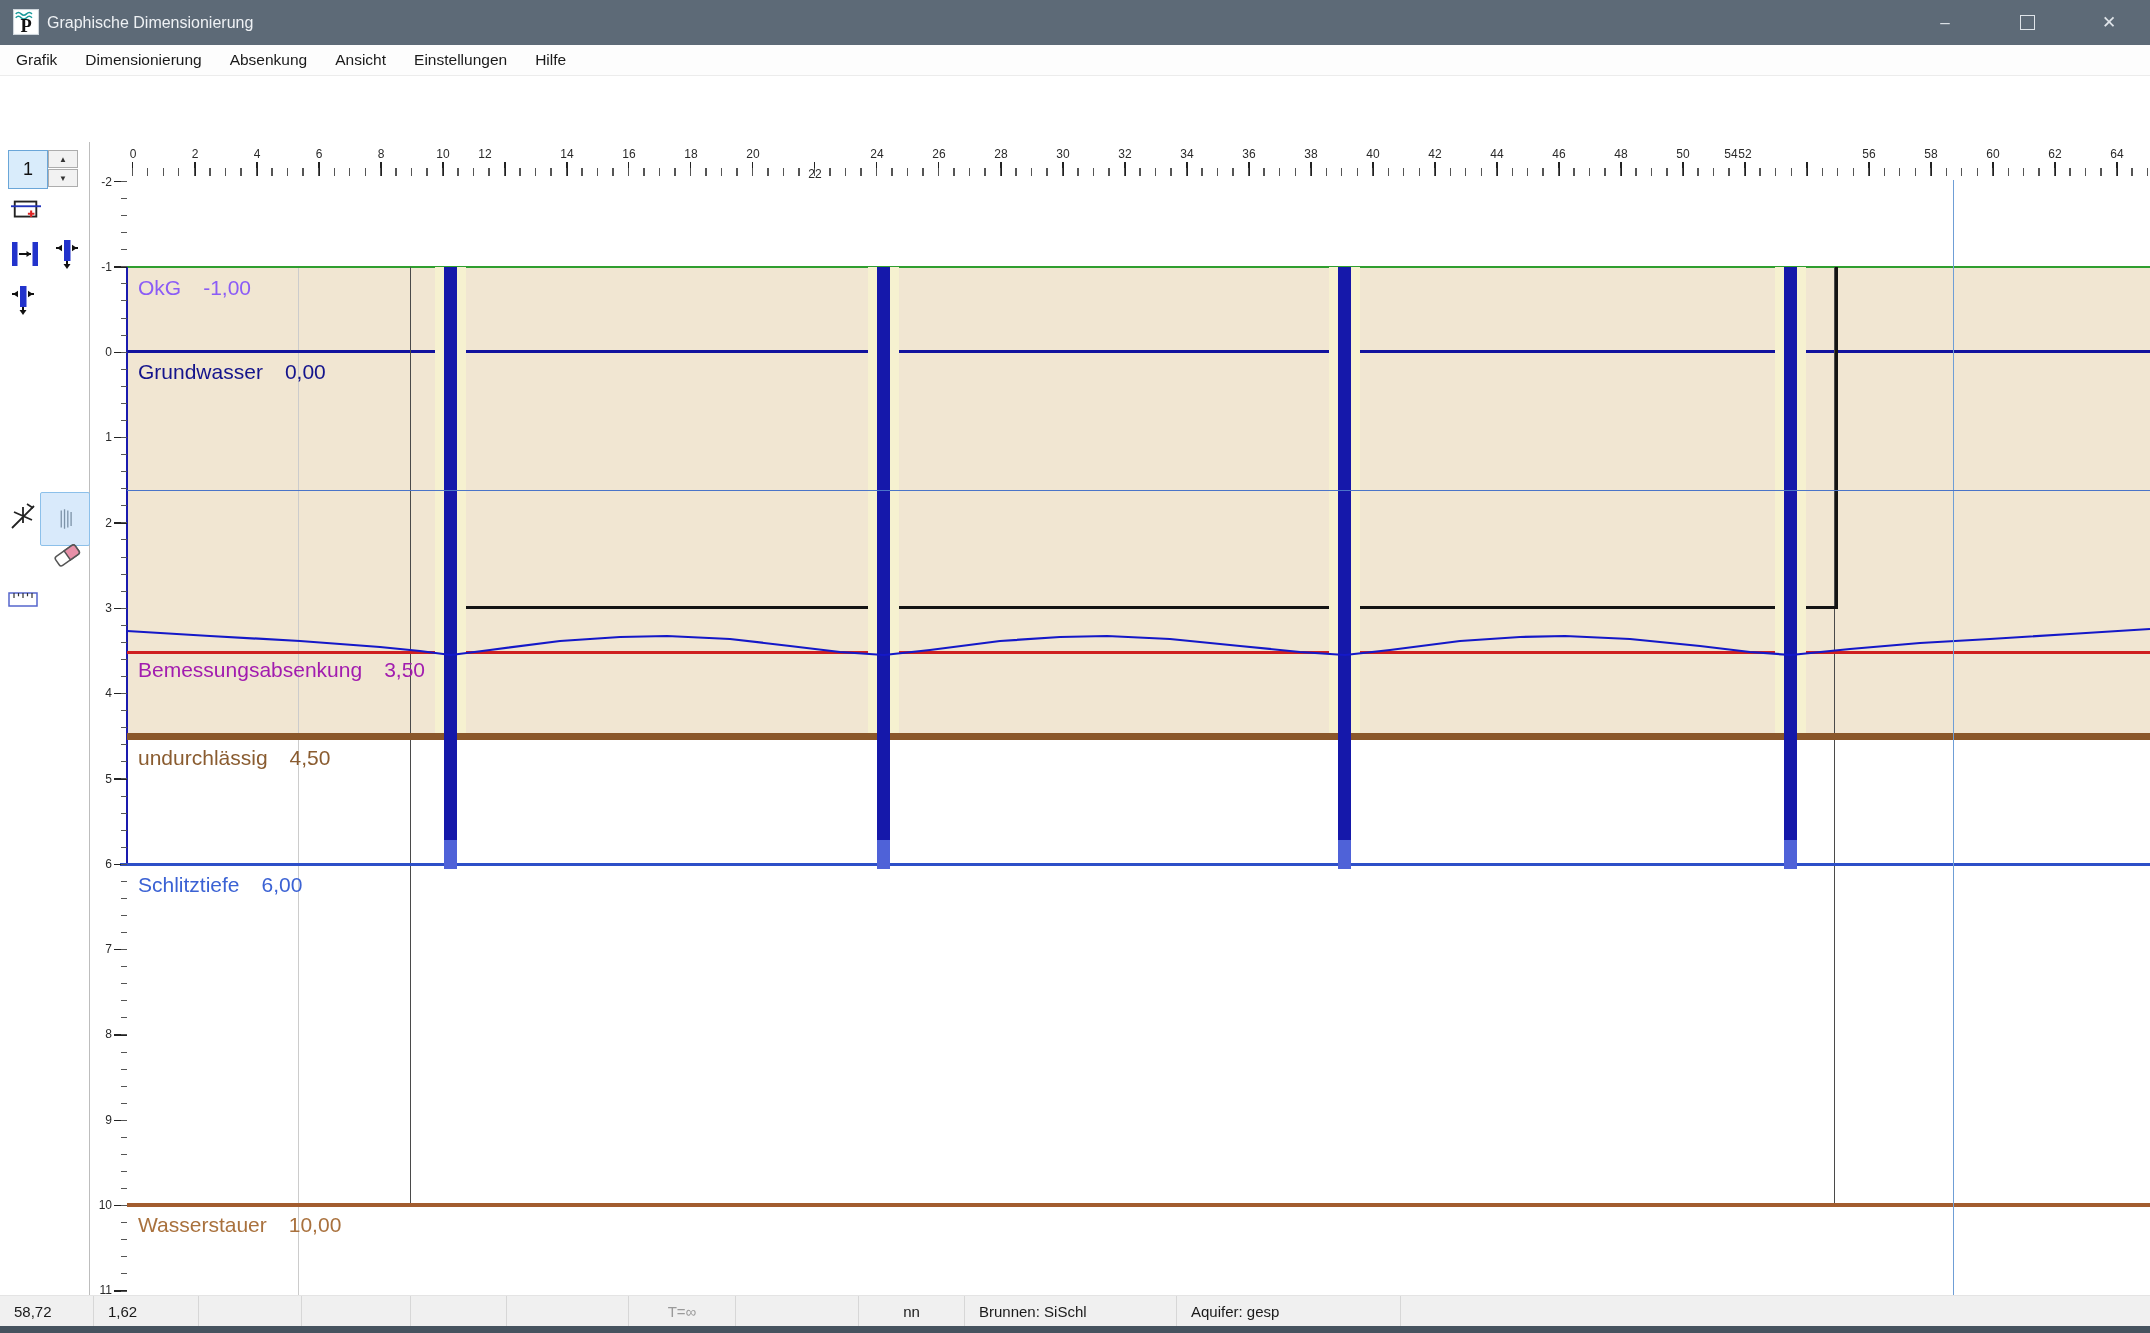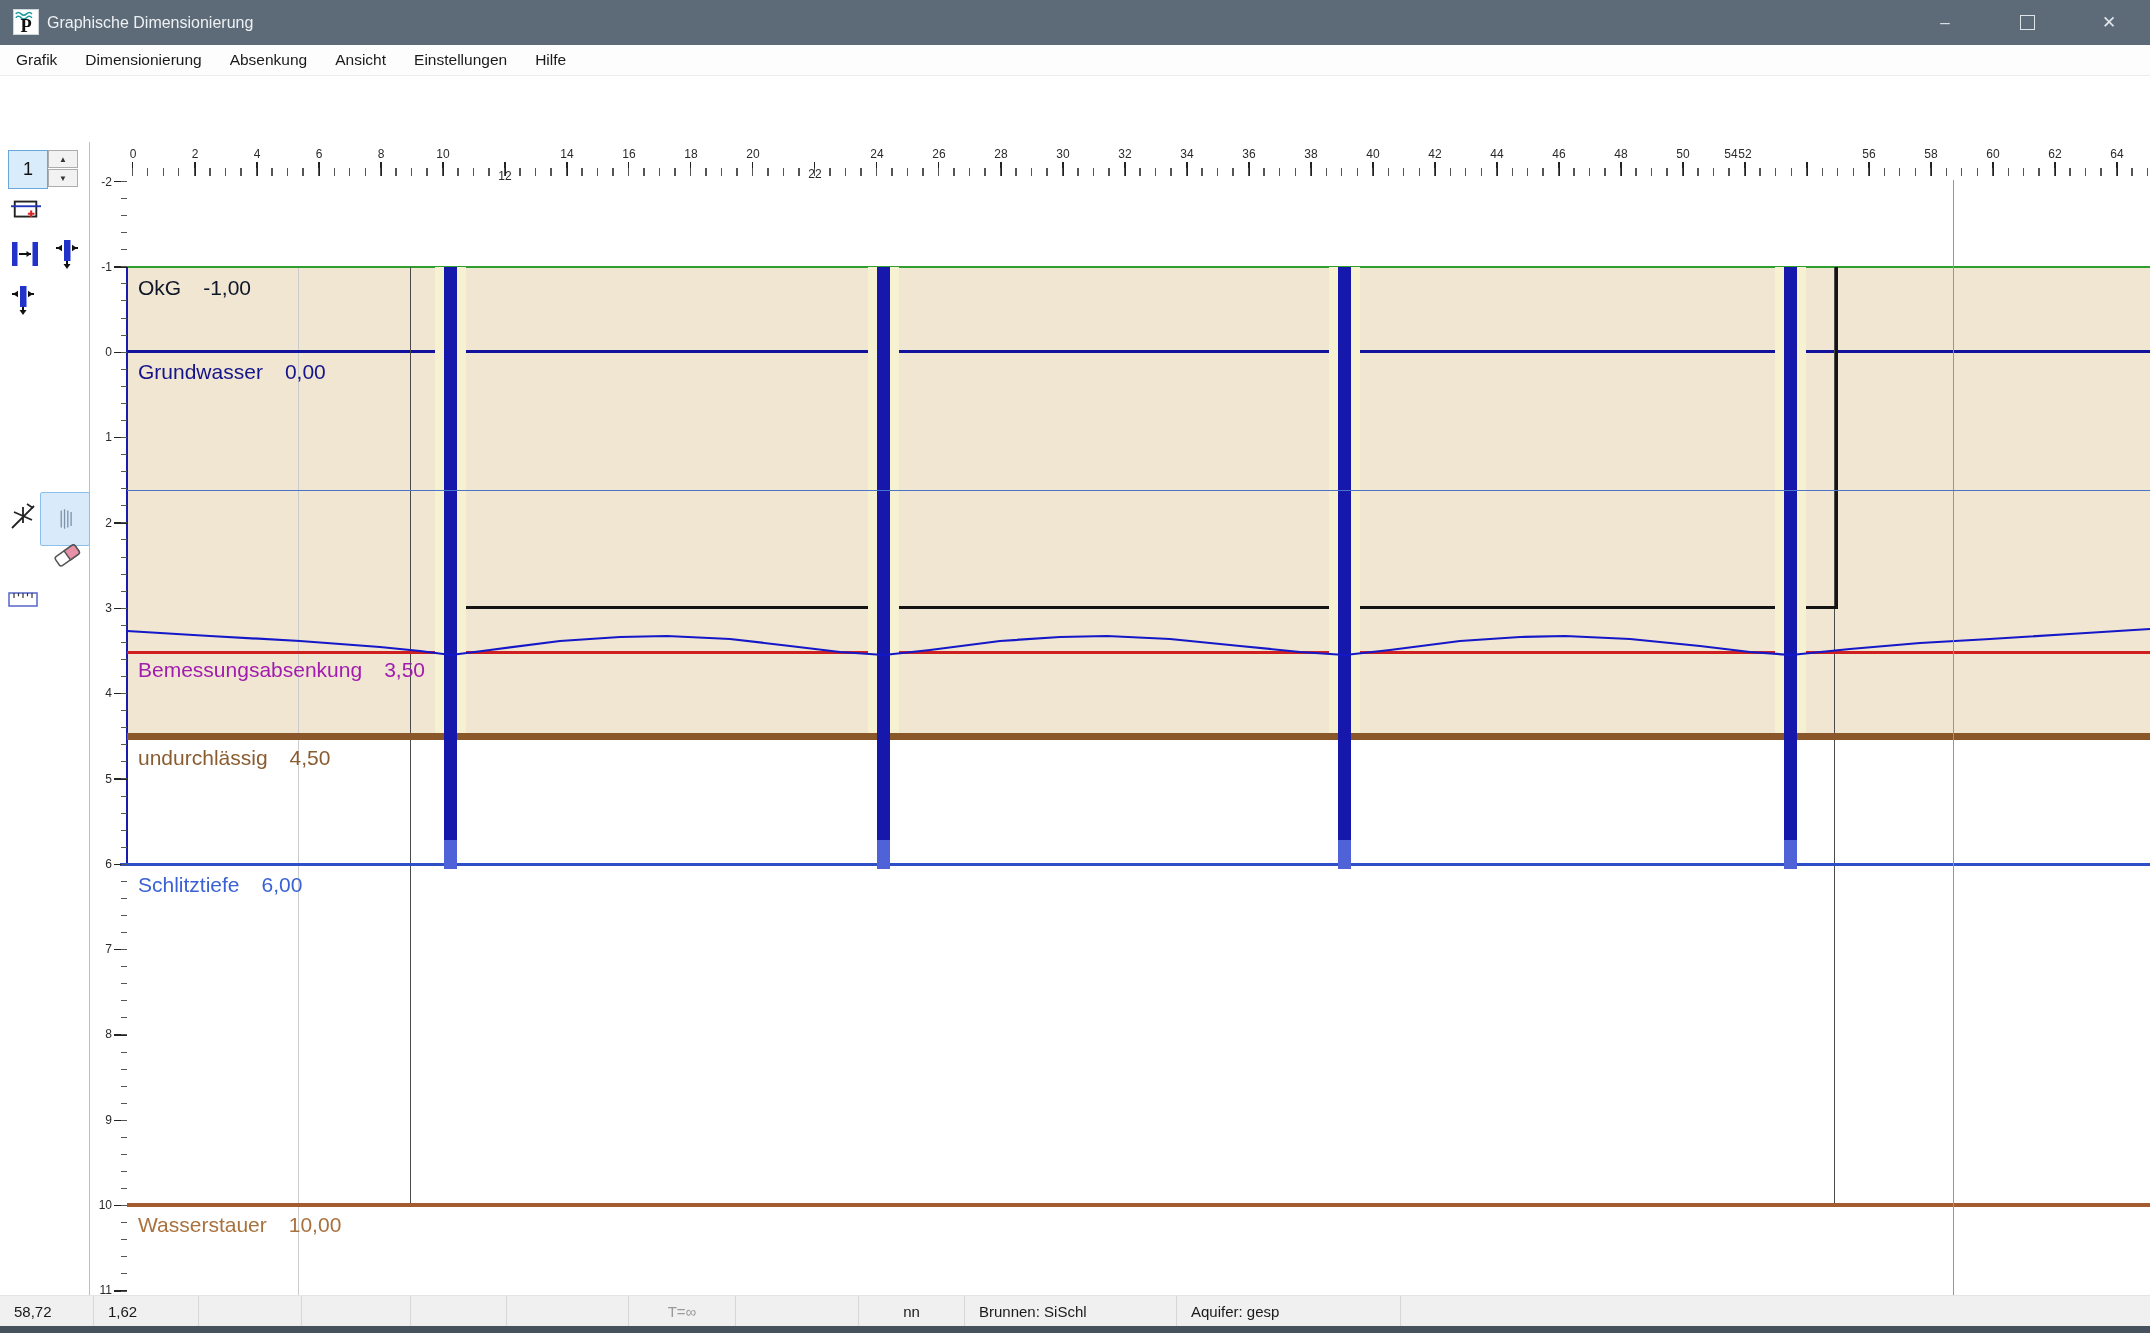--- a/index.html
+++ b/index.html
@@ -310,21 +310,21 @@
   <div class="drawing">
 
     <div class="hruler-labels">
 
     <span style="left: 43px;">0</span>
         <span style="left: 105px;">2</span>
         <span style="left: 167px;">4</span>
         <span style="left: 229px;">6</span>
         <span style="left: 291px;">8</span>
         <span style="left: 353px;">10</span>
-        <span style="left: 415px; margin-top: 22px;">12</span>
+        <span style="left: 395px;">12</span>
         <span style="left: 477px;">14</span>
         <span style="left: 539px;">16</span>
         <span style="left: 601px;">18</span>
         <span style="left: 663px; text-align: center;">20</span>
         <span style="left: 725px; margin-top: 20px;">22</span>
         <span style="left: 787px;">24</span>
         <span style="left: 849px;">26</span>
         <span style="left: 911px;">28</span>
         <span style="left: 973px;">30</span>
         <span style="left: 1035px;">32</span>
@@ -416,21 +416,21 @@
                         640,497 700,504 750,510 794,513 840,508 910,499 970,495 1017,494 1080,497 1150,504
                         1210,510 1255,513 1300,508 1370,499 1430,495 1475,494 1540,497 1610,504 1660,510
                         1701,513 1760,507 1830,501 1900,497 1980,492 2060,487" fill="none" stroke="#1418c8" stroke-width="2.2" stroke-linejoin="round"></polyline>
     </svg>
 
     <div class="crosshair-v"></div>
     <div class="crosshair-h"></div>
 
     <div>
 
-        <div class="level-label" style="top: 134px; color: #0f172a;">
+        <div class="level-label" style="top: 134px; color: #8b5cf6;">
           <span class="lbl">OkG</span><span class="val">-1,00</span>
         </div>
 
         <div class="level-label" style="top: 218px; color: rgb(20, 20, 140);">
           <span class="lbl">Grundwasser</span><span class="val">0,00</span>
         </div>
 
         <div class="level-label" style="top: 516px; color: #a21caf;">
           <span class="lbl">Bemessungsabsenkung</span><span class="val">3,50</span>
         </div>

